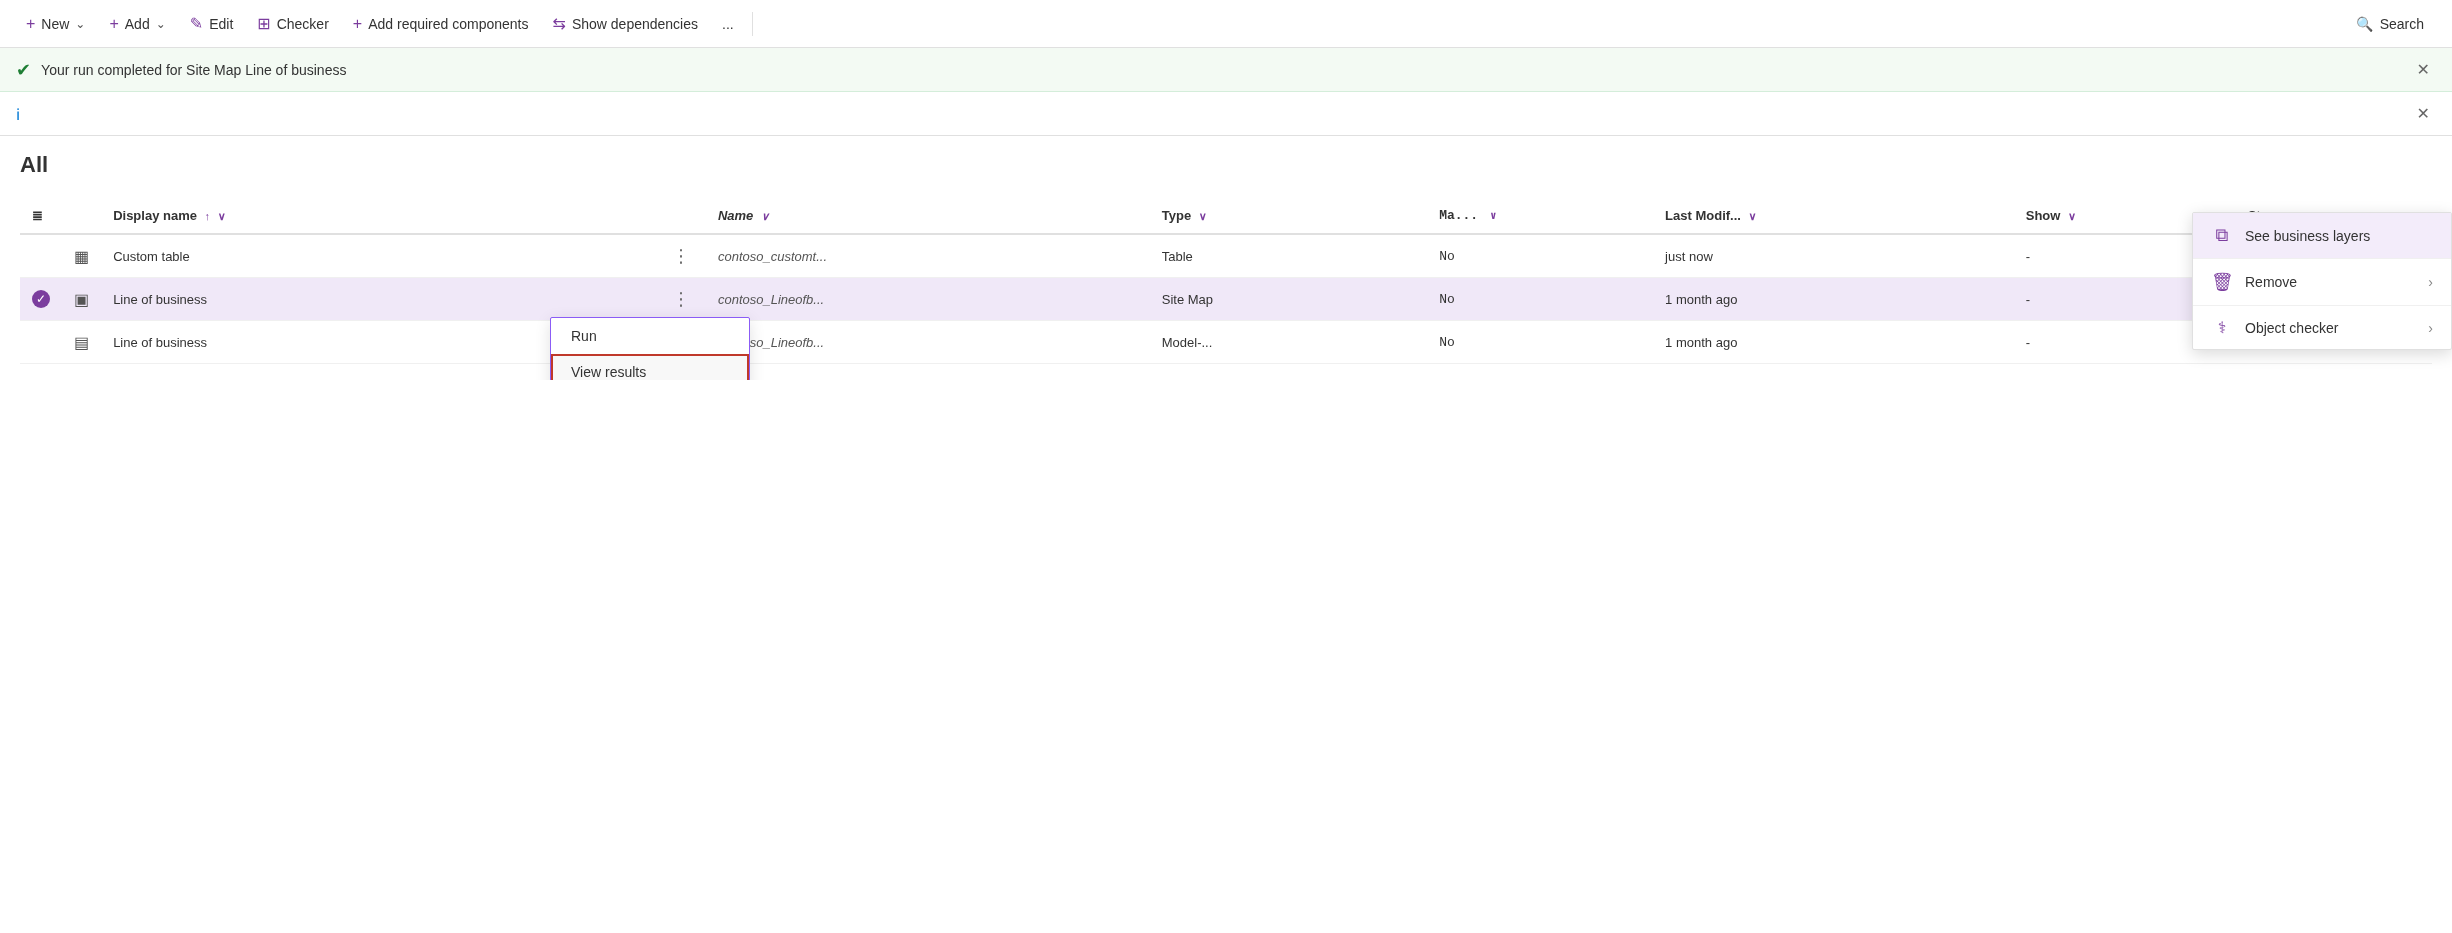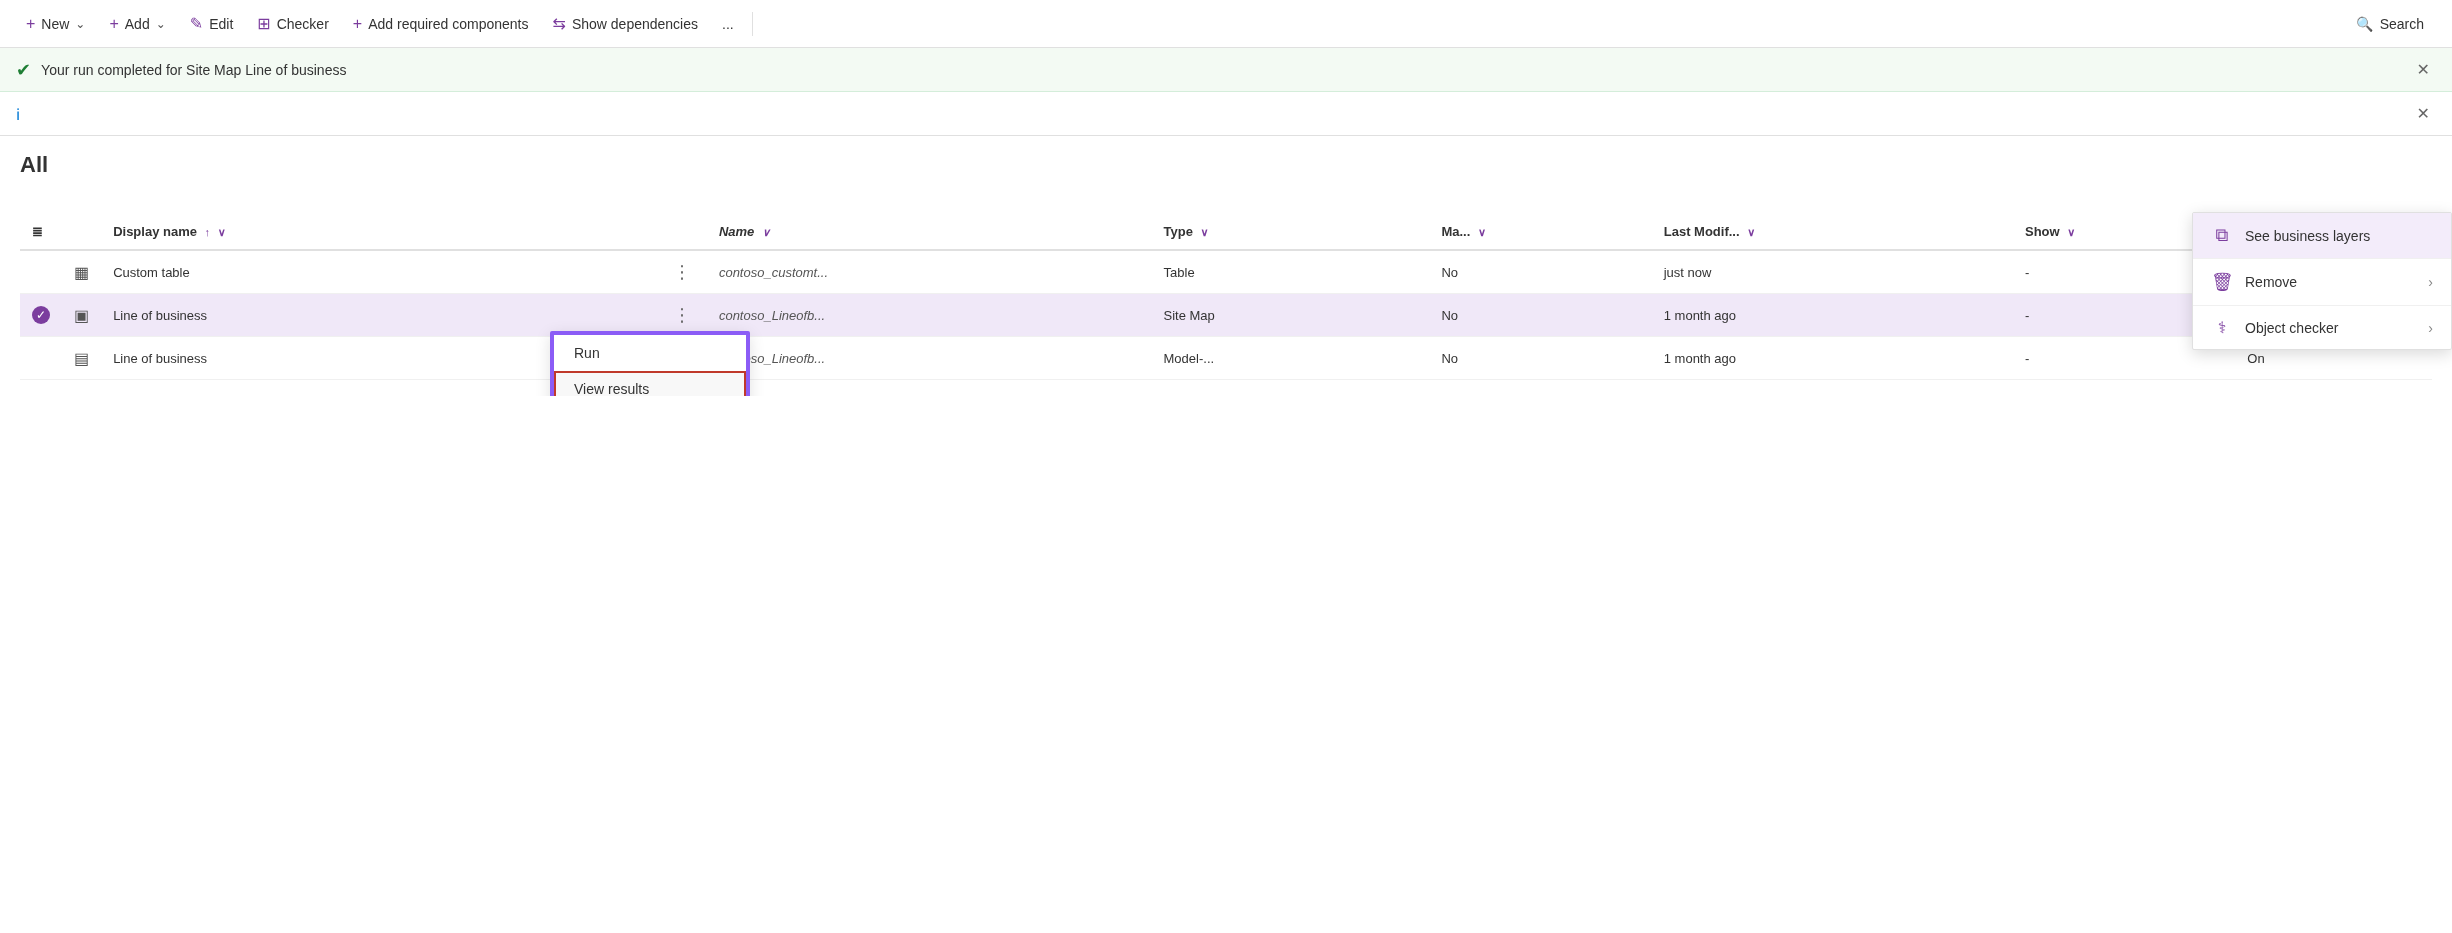--- a/index.html
+++ b/index.html
@@ -73,21 +73,21 @@
       padding: 2px 6px;
     }
     .icon-success { color: #1e7e34; font-size: 18px; }
     .icon-info { color: #0078d4; font-size: 16px; }
 
     
     .main-content { position: relative; padding: 16px 20px; }
     .section-title {
       font-size: 22px;
       font-weight: 700;
-      margin-bottom: 36px;
+      margin-bottom: 20px;
     }
 
     
     .data-table { width: 100%; border-collapse: collapse; }
     .data-table th {
       text-align: left;
       padding: 10px 12px;
       border-bottom: 2px solid #e0e0e0;
       font-weight: 600;
       font-size: 13px;
@@ -98,21 +98,21 @@
     }
     .data-table th .sort-icons { color: #7B3D9E; margin-left: 4px; font-size: 11px; }
     .data-table td { padding: 10px 12px; border-bottom: 1px solid #f0f0f0; font-size: 13px; }
     .data-table tr.selected { background: #f0e8f8; }
     .col-check { width: 40px; }
     .col-icon { width: 36px; }
     .col-display { min-width: 200px; }
     .col-actions { width: 32px; }
     .col-name { min-width: 160px; font-style: italic; }
     .col-type { min-width: 100px; }
-    .col-managed { min-width: 80px; }
+    .col-managed { min-width: 80px; font-family: Liberation Mono, monospace; }
     .col-modified { min-width: 130px; }
     .col-owner { min-width: 80px; }
     .col-status { min-width: 60px; }
 
     .row-check {
       width: 18px; height: 18px;
       border-radius: 50%;
       background: #7B3D9E;
       display: flex; align-items: center; justify-content: center;
       color: #fff;
@@ -123,24 +123,24 @@
       color: #666;
       font-size: 18px;
       padding: 2px 4px;
       border-radius: 3px;
     }
     .table-icon { color: #555; font-size: 16px; }
 
     
     .run-popup {
       position: absolute;
-      top: 195px;
+      top: 181px;
       left: 550px;
       background: #fff;
-      border: 4px solid #8b5cf6;
+      border: 1px solid #8b5cf6;
       box-shadow: 0 4px 16px rgba(0,0,0,0.12);
       min-width: 200px;
       z-index: 100;
       border-radius: 2px;
     }
     .run-popup-item {
       padding: 10px 20px;
       cursor: pointer;
       font-size: 14px;
       color: #333;

